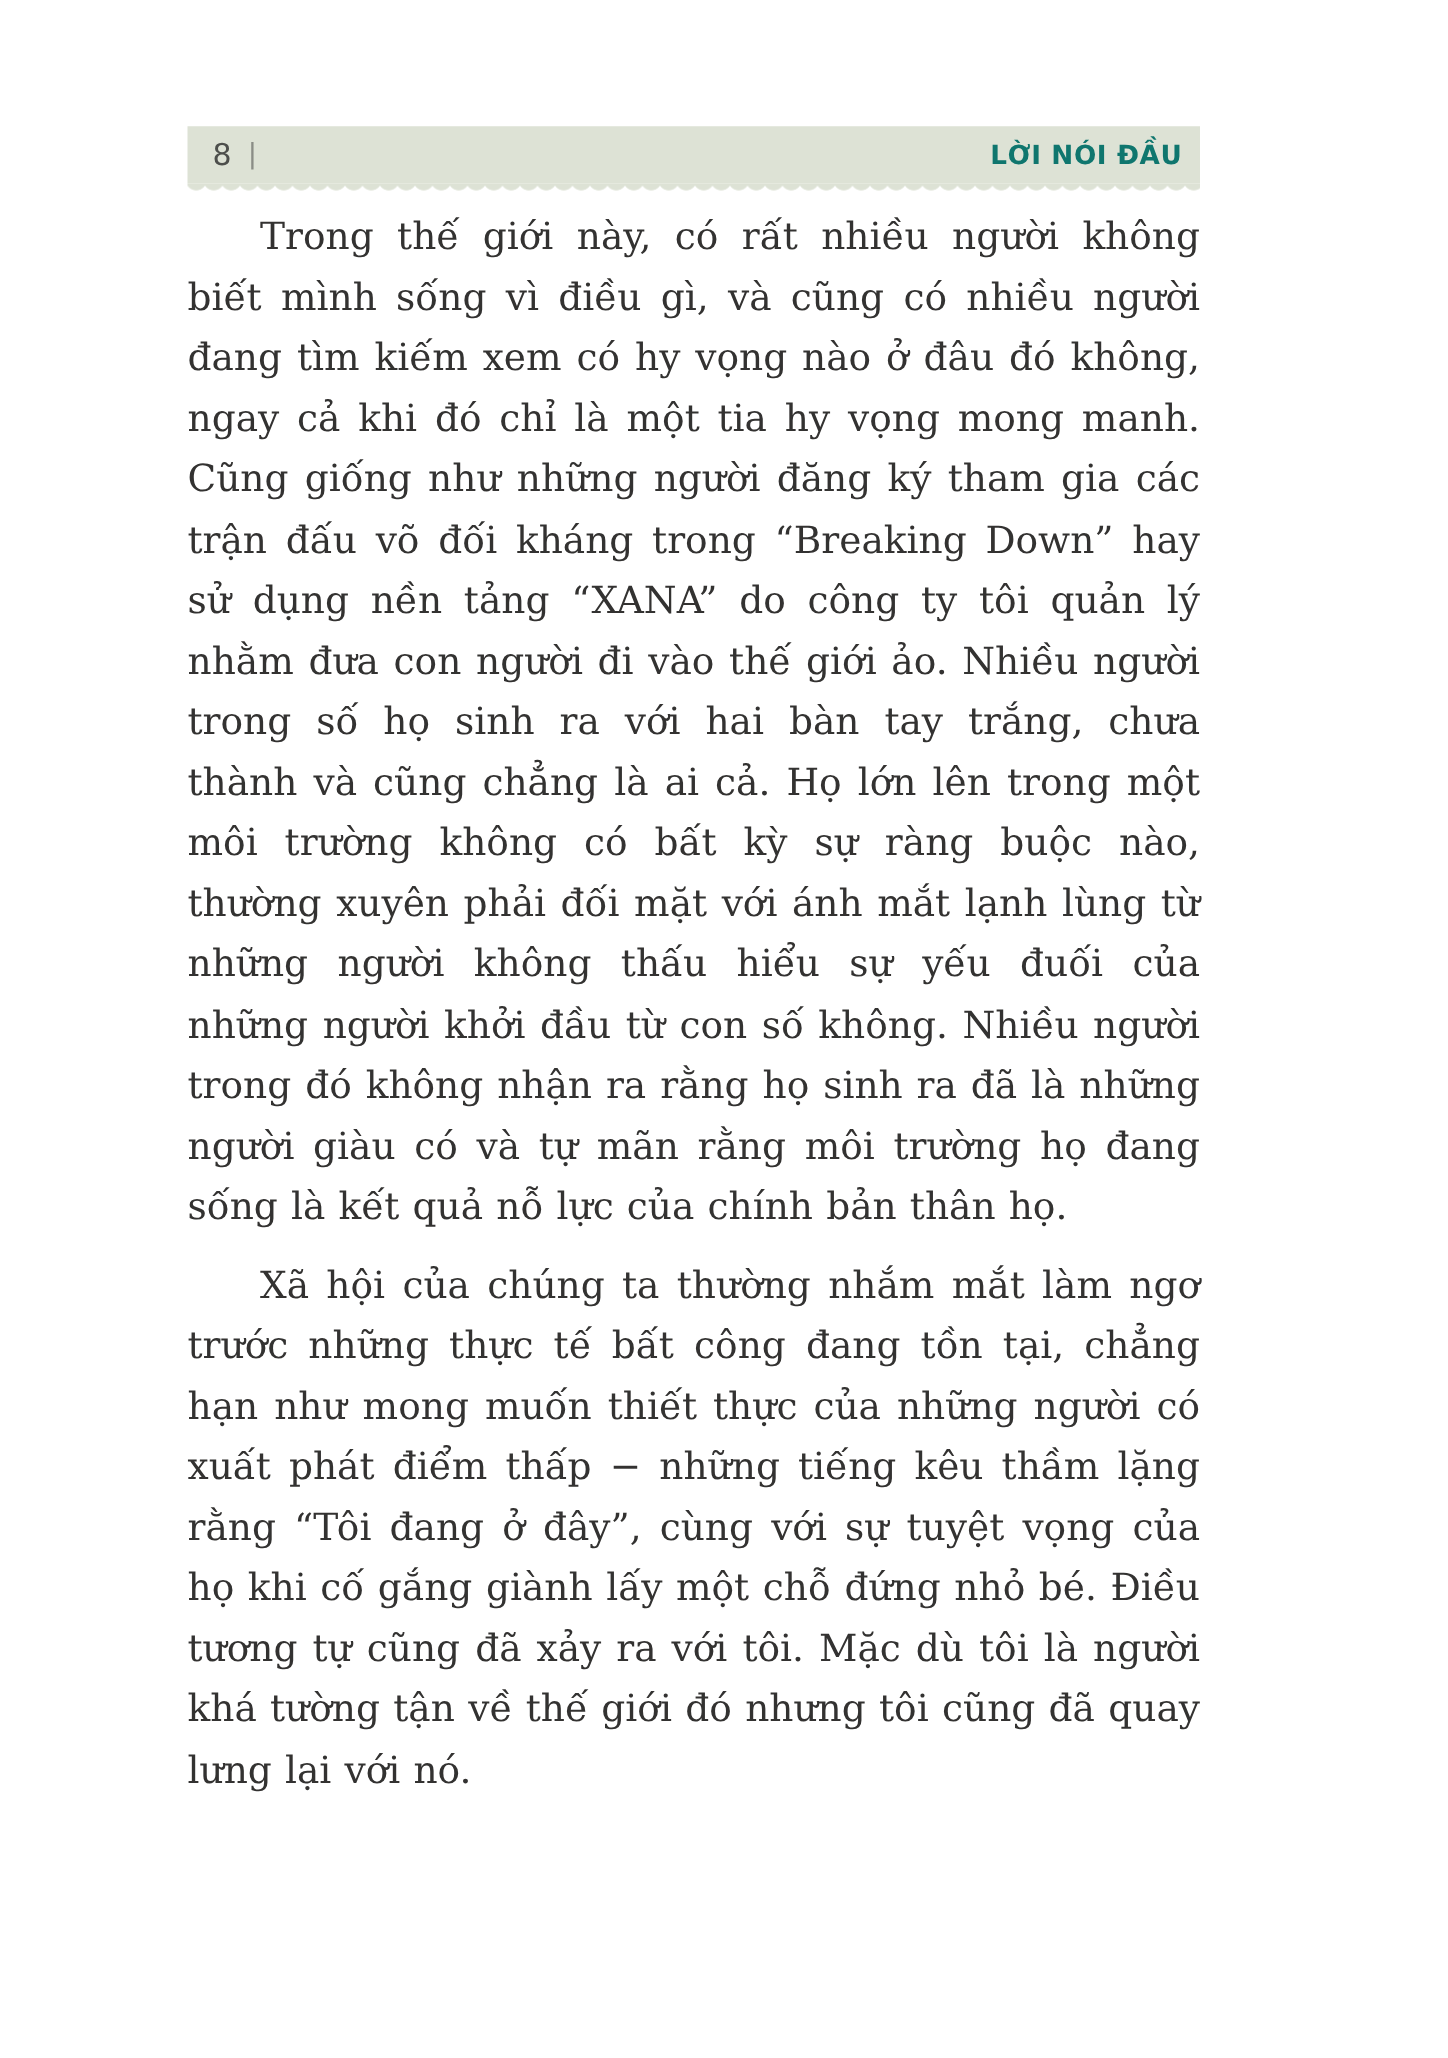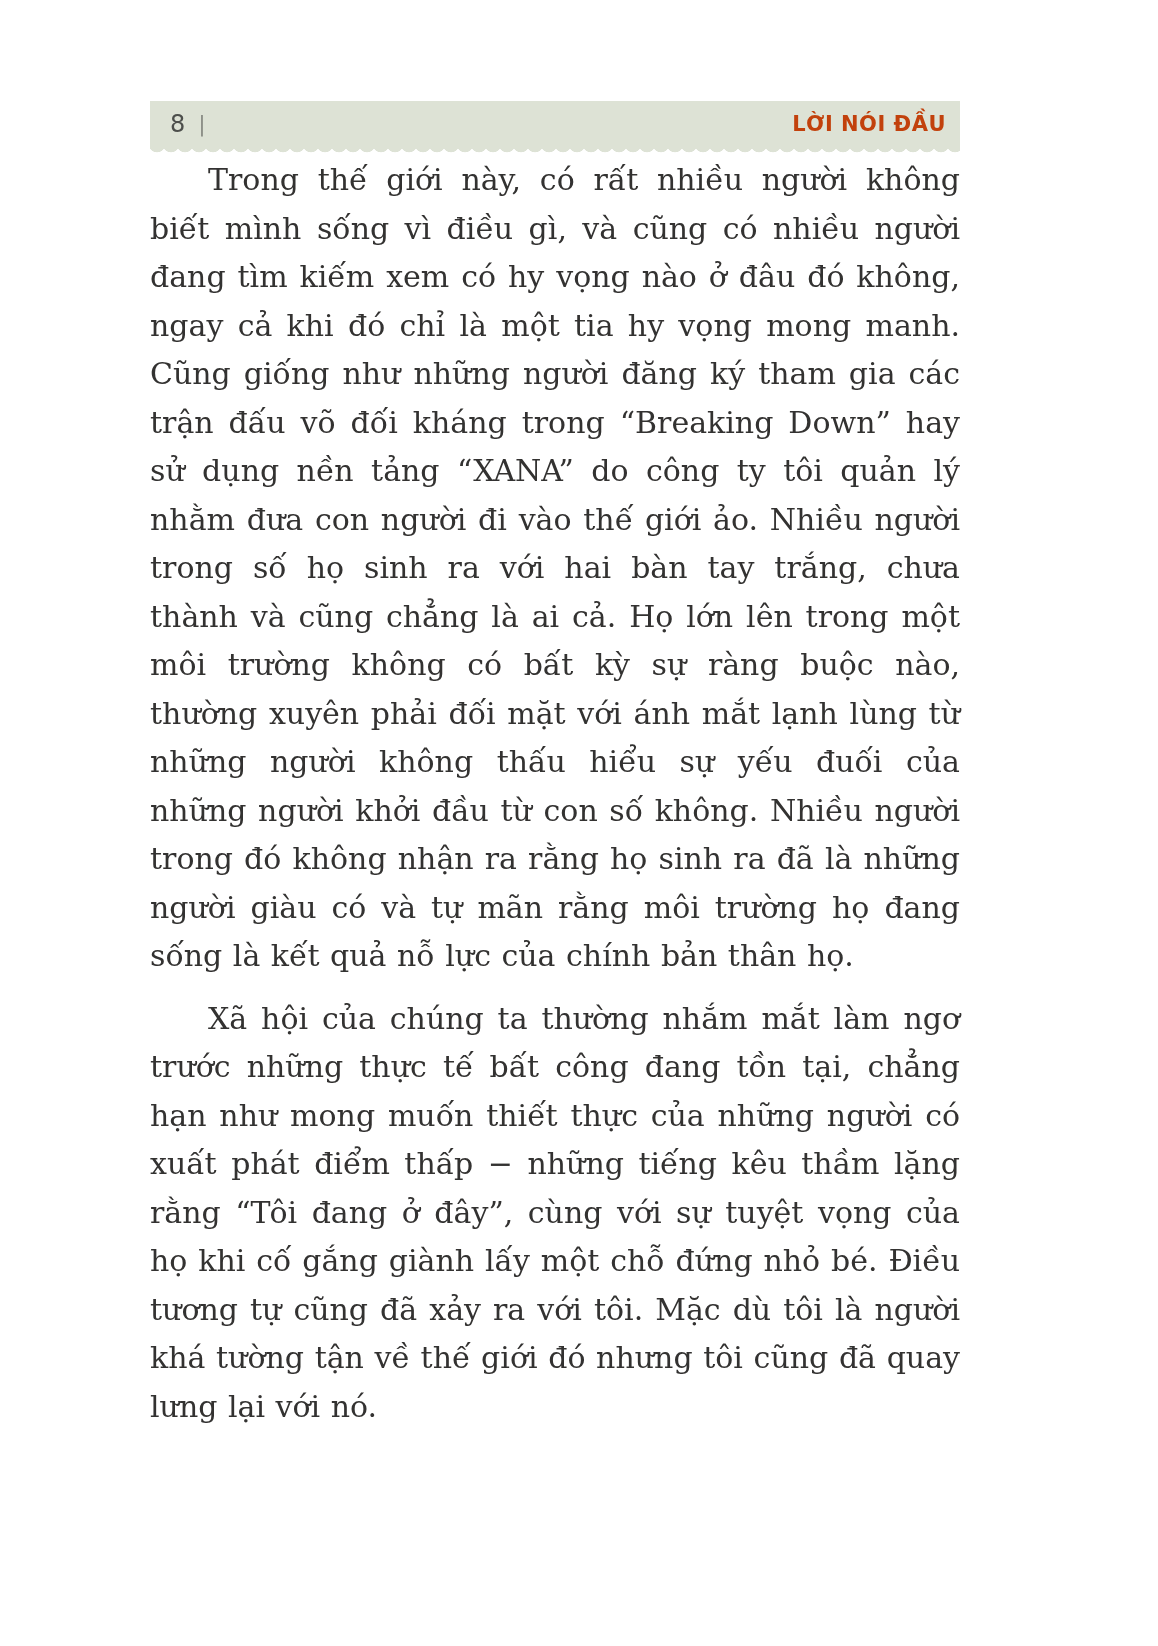--- a/index.html
+++ b/index.html
@@ -61,28 +61,28 @@
   }
   .header-sep {
     font-size: 22px;
     color: #8a8d86;
     font-weight: 400;
     transform: translateY(-1px);
   }
   .chapter-title {
     font-size: 21px;
     font-weight: bold;
-    color: #c2410c;
+    color: #0f766e;
     letter-spacing: 0.5px;
   }
   
   .body-text {
     position: absolute;
     left: 150px;
-    top: 156px;
+    top: 166px;
     width: 810px;
     color: #333231;
   }
   .body-text p {
     margin: 0 0 14px 0;
     font-size: 30px;
     line-height: 48.5px;
     text-align: justify;
     text-indent: 58px;
     word-spacing: 1px;

